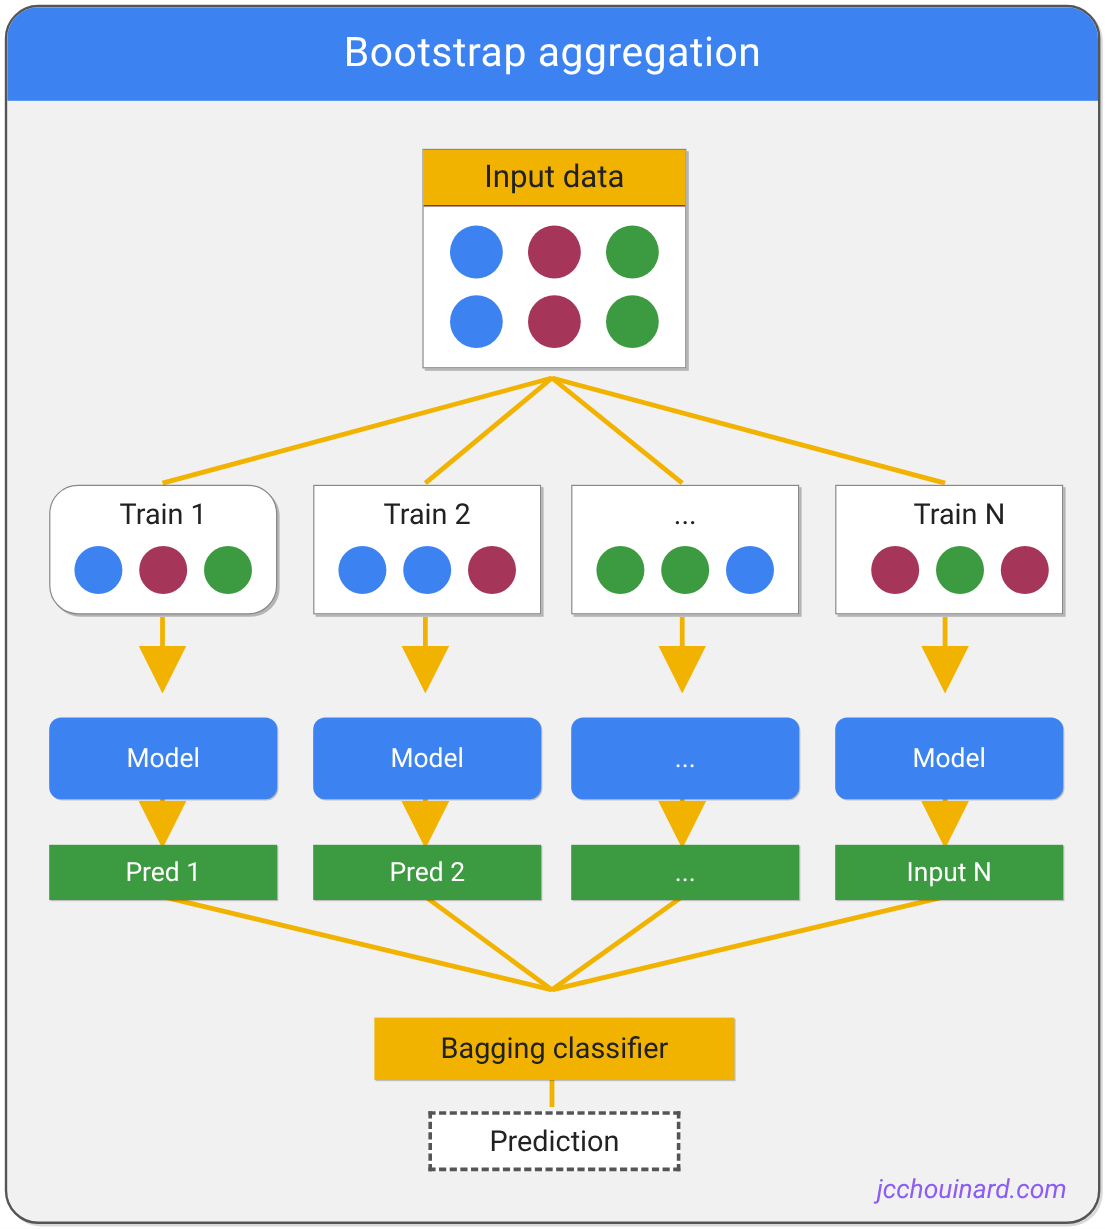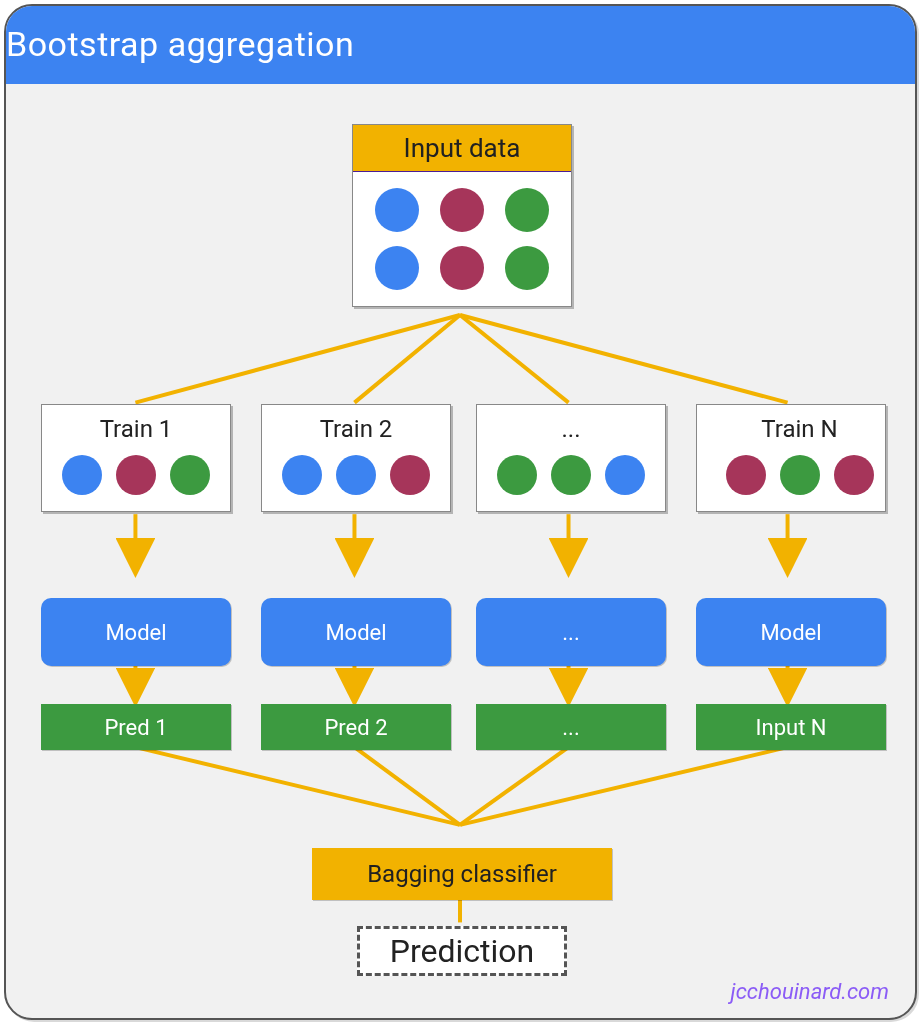--- a/index.html
+++ b/index.html
@@ -16,21 +16,21 @@
     border: 2px solid #555;
     border-radius: 28px;
     overflow: hidden;
     background: #f1f1f1;
     position: relative;
     box-shadow: 2px 2px 0 rgba(0,0,0,0.15);
   }
   .title-bar {
     background: #3c83f1;
     color: #fff;
-    text-align: left;
+    text-align: center;
     font-size: 34px;
     font-weight: 400;
     padding: 18px 0 20px;
     letter-spacing: 0.5px;
   }
   .canvas {
     position: relative;
     width: 100%;
     height: calc(100% - 76px);
   }
@@ -141,21 +141,21 @@
 
   
   .prediction-box {
     width: 210px;
     height: 50px;
     background: #fff;
     border: 3px dashed #555;
     display: flex;
     align-items: center;
     justify-content: center;
-    font-size: 32px;
+    font-size: 24px;
     color: #222;
   }
 
   .credit {
     position: absolute;
     right: 26px;
     bottom: 16px;
     font-size: 22px;
     color: #8b5cf6;
     z-index: 3;
@@ -209,21 +209,21 @@
       <div class="dots-grid">
         <div class="dot blue"></div>
         <div class="dot maroon"></div>
         <div class="dot green"></div>
         <div class="dot blue"></div>
         <div class="dot maroon"></div>
         <div class="dot green"></div>
       </div>
     </div>
 
-    <div class="node train-box" style="left:35px; top:320px;">
+    <div class="node train-box" style="left:35px; top:320px;border-radius:24px;">
       <div class="train-label">Train 1</div>
       <div class="train-dots">
         <div class="dot small blue"></div>
         <div class="dot small maroon"></div>
         <div class="dot small green"></div>
       </div>
     </div>
     <div class="node model-box" style="left:35px; top:492px;">
       <span>Model</span>
     </div>

